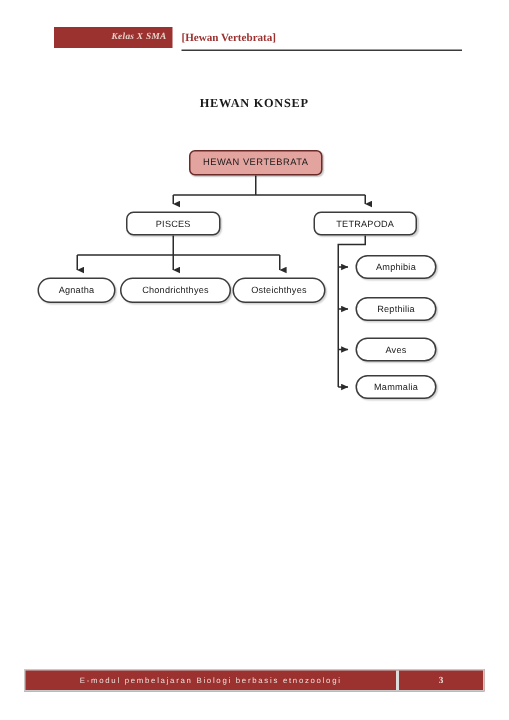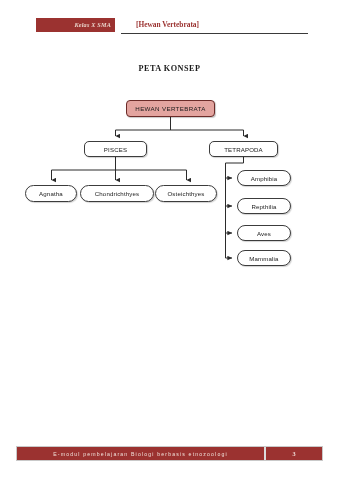--- a/index.html
+++ b/index.html
@@ -53,21 +53,20 @@
     position: absolute;
     left: 85px;
     top: 0;
     height: 14px;
     line-height: 14px;
     color: #9b3230;
     font-family: "Liberation Serif", serif;
     font-weight: bold;
     font-size: 7.4px;
     white-space: nowrap;
-    margin-left: 15px;
   }
   #header-rule {
     position: absolute;
     left: 85px;
     top: 15px;
     width: 187px;
     height: 1px;
     background: #3a3a3a;
   }
 
@@ -185,21 +184,21 @@
 <body>
 
 <div id="page">
 
   <div id="header">
     <div id="header-tag">Kelas X SMA</div>
     <div id="header-title">[Hewan Vertebrata]</div>
     <div id="header-rule"></div>
   </div>
 
-  <div id="peta-konsep">PETA KONSEP</div>
+  <div id="peta-konsep">HEWAN KONSEP</div>
 
   <div id="diagram">
 
     <svg id="connectors" viewBox="0 0 339 480">
       <defs>
         <marker id="arrow-down" markerWidth="6" markerHeight="6" refX="2.2" refY="4.6" orient="auto" markerUnits="userSpaceOnUse">
           <path d="M0,0 L2.2,4.8 L4.4,0 Z" fill="#2b2b2b"></path>
         </marker>
         <marker id="arrow-right" markerWidth="6" markerHeight="6" refX="4.6" refY="2.2" orient="auto" markerUnits="userSpaceOnUse">
           <path d="M0,0 L4.8,2.2 L0,4.4 Z" fill="#2b2b2b"></path>

